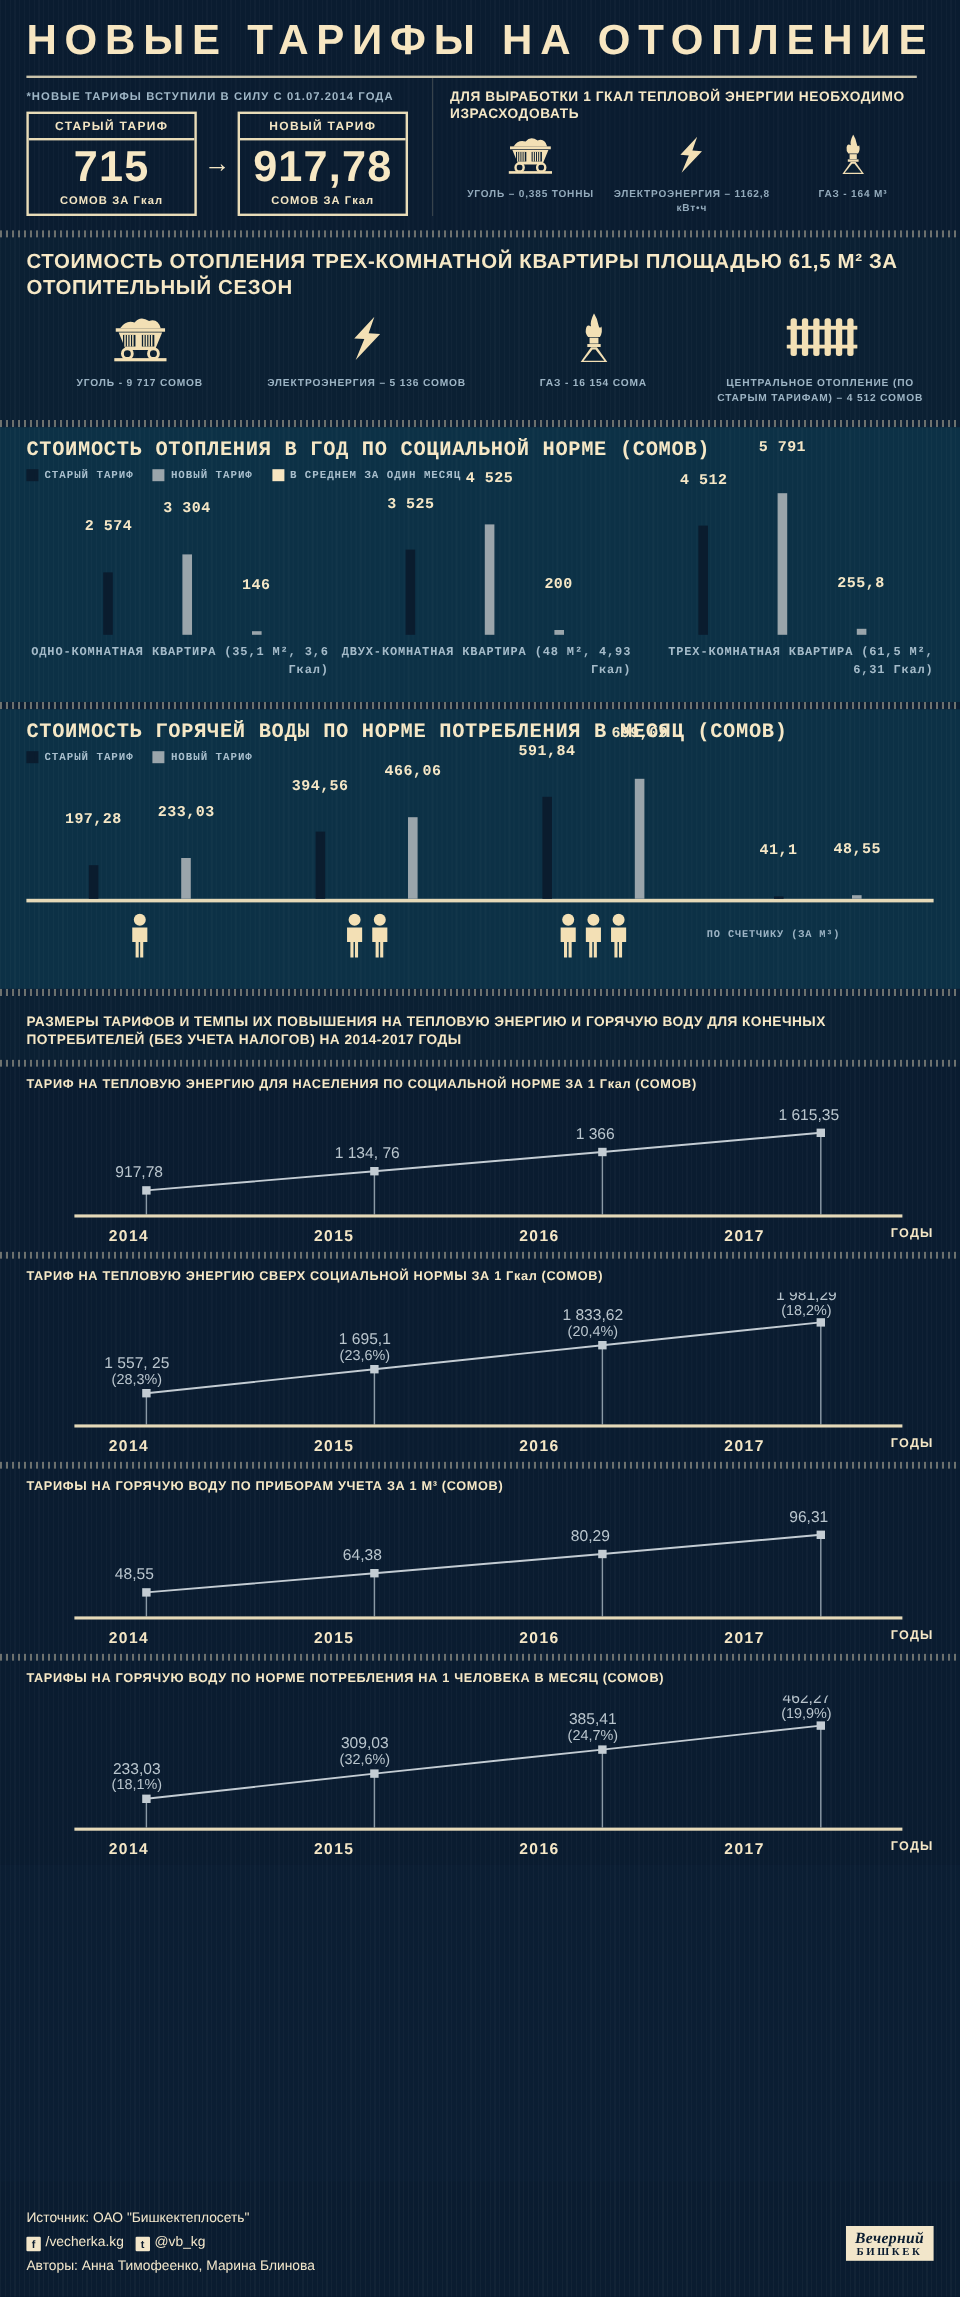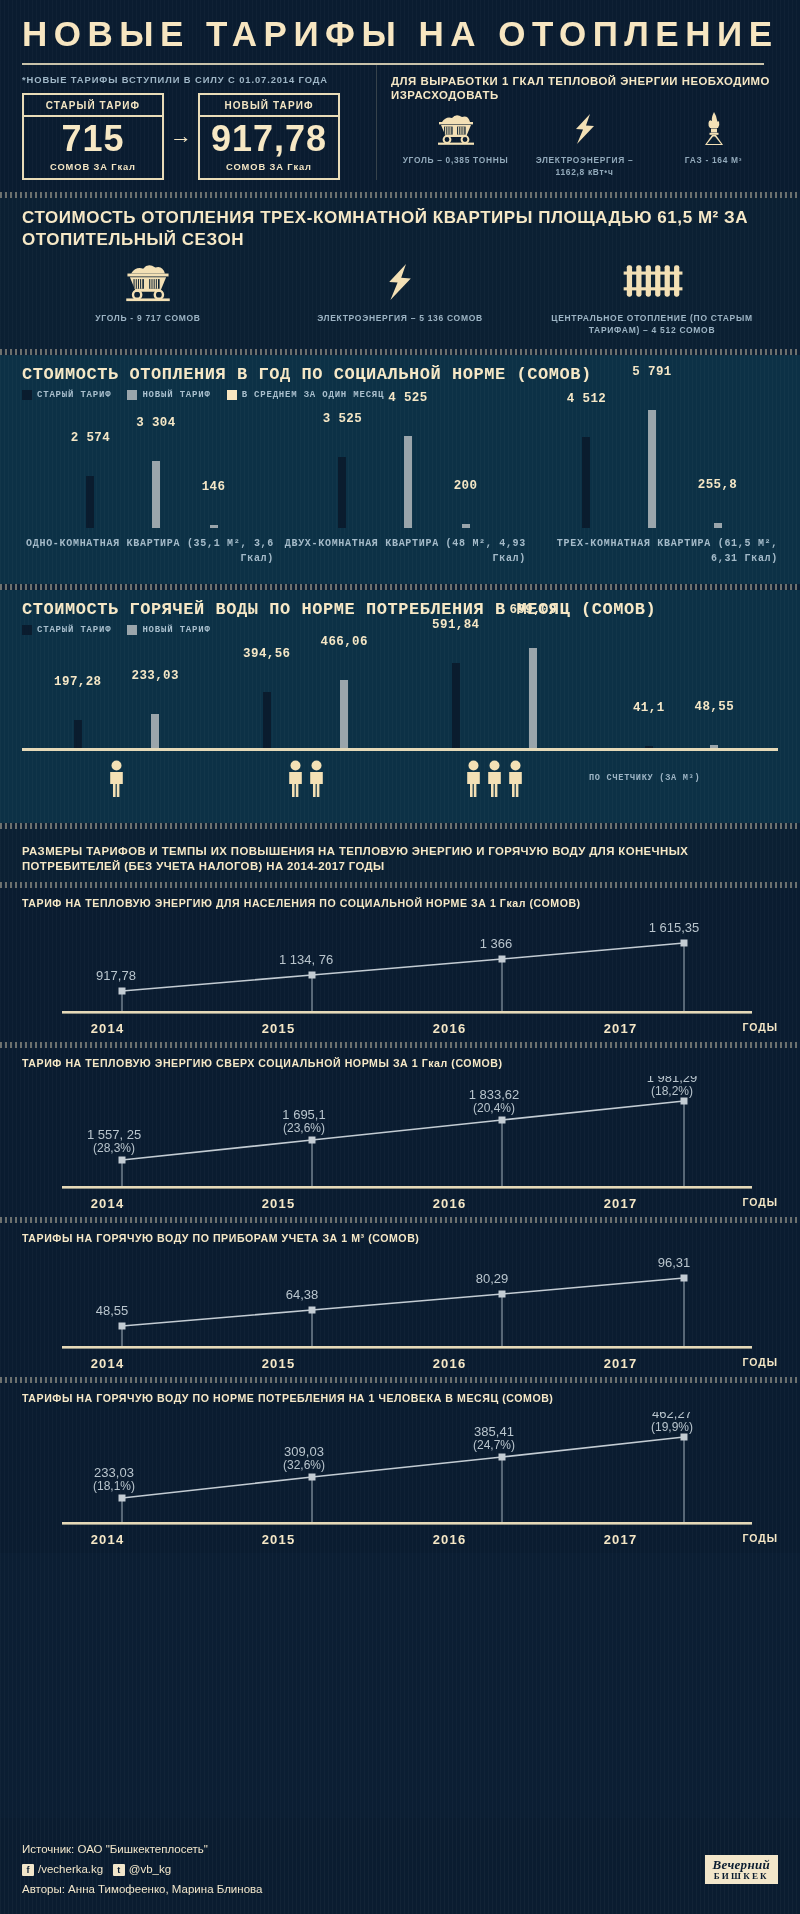--- a/index.html
+++ b/index.html
@@ -41,21 +41,21 @@
   .hdr h1 {
     font-size: 35px;
     letter-spacing: 6.5px;
     font-weight: 700;
     color: #f7e6c1;
     white-space: nowrap;
     line-height: 1.05;
   }
   .hdr .rule { margin-top: 10px; }
 
-  .topgrid { display: flex; gap: 16px; }
+  .topgrid { display: flex; gap: 0; }
   .topleft { width: 338px; padding-top: 9px; }
   .topright { flex: 1; padding: 9px 0 0 14px; border-left: 1px solid rgba(230,215,180,.18); }
 
   .note {
     font-size: 9.4px;
     letter-spacing: .9px;
     color: #9fb6c6;
     font-weight: 700;
     white-space: nowrap;
   }
@@ -282,20 +282,30 @@
           <circle cx="33" cy="27.5" r="3.4" fill="none" stroke="#f3e0b5" stroke-width="2"></circle>
           <rect x="6" y="30.6" width="36" height="2.2" fill="#f3e0b5"></rect>
         </svg>
         <div class="lbl">УГОЛЬ - 9 717 СОМОВ</div>
       </div>
       <div class="cell">
         <svg width="36" height="42" viewBox="0 0 30 34">
           <path d="M20 2 L6 17 L13 17.5 L7 32 L24 14 L16 13.5 Z" fill="#f3e0b5"></path>
         </svg>
         <div class="lbl">ЭЛЕКТРОЭНЕРГИЯ – 5 136 СОМОВ</div>
+      </div>
+      <div class="cell">
+        <svg width="42" height="42" viewBox="0 0 34 34">
+          <path d="M17 0 Q14 6 15 9 Q12 7 11.5 11 Q11 14 13 16 L21 16 Q23 13 22 9 Q20.5 11 20 8 Q19.5 4 17 0 Z" fill="#f3e0b5"></path>
+          <rect x="14" y="16.5" width="6" height="4" fill="#f3e0b5"></rect>
+          <rect x="12.5" y="20.8" width="9" height="2" fill="#f3e0b5"></rect>
+          <path d="M15 23 L19 23 L26 33 L8 33 Z" fill="#f3e0b5"></path>
+          <path d="M16 24.5 L18 24.5 L24 32 L10 32 Z" fill="#0b2033"></path>
+        </svg>
+        <div class="lbl">ГАЗ - 16 154 СОМА</div>
       </div>
       <div class="cell">
         <svg width="64" height="42" viewBox="0 0 60 40">
           <g fill="#f3e0b5">
             <rect x="6" y="4" width="5" height="30" rx="2"></rect>
             <rect x="15" y="4" width="5" height="30" rx="2"></rect>
             <rect x="24" y="4" width="5" height="30" rx="2"></rect>
             <rect x="33" y="4" width="5" height="30" rx="2"></rect>
             <rect x="42" y="4" width="5" height="30" rx="2"></rect>
             <rect x="51" y="4" width="5" height="30" rx="2"></rect>

